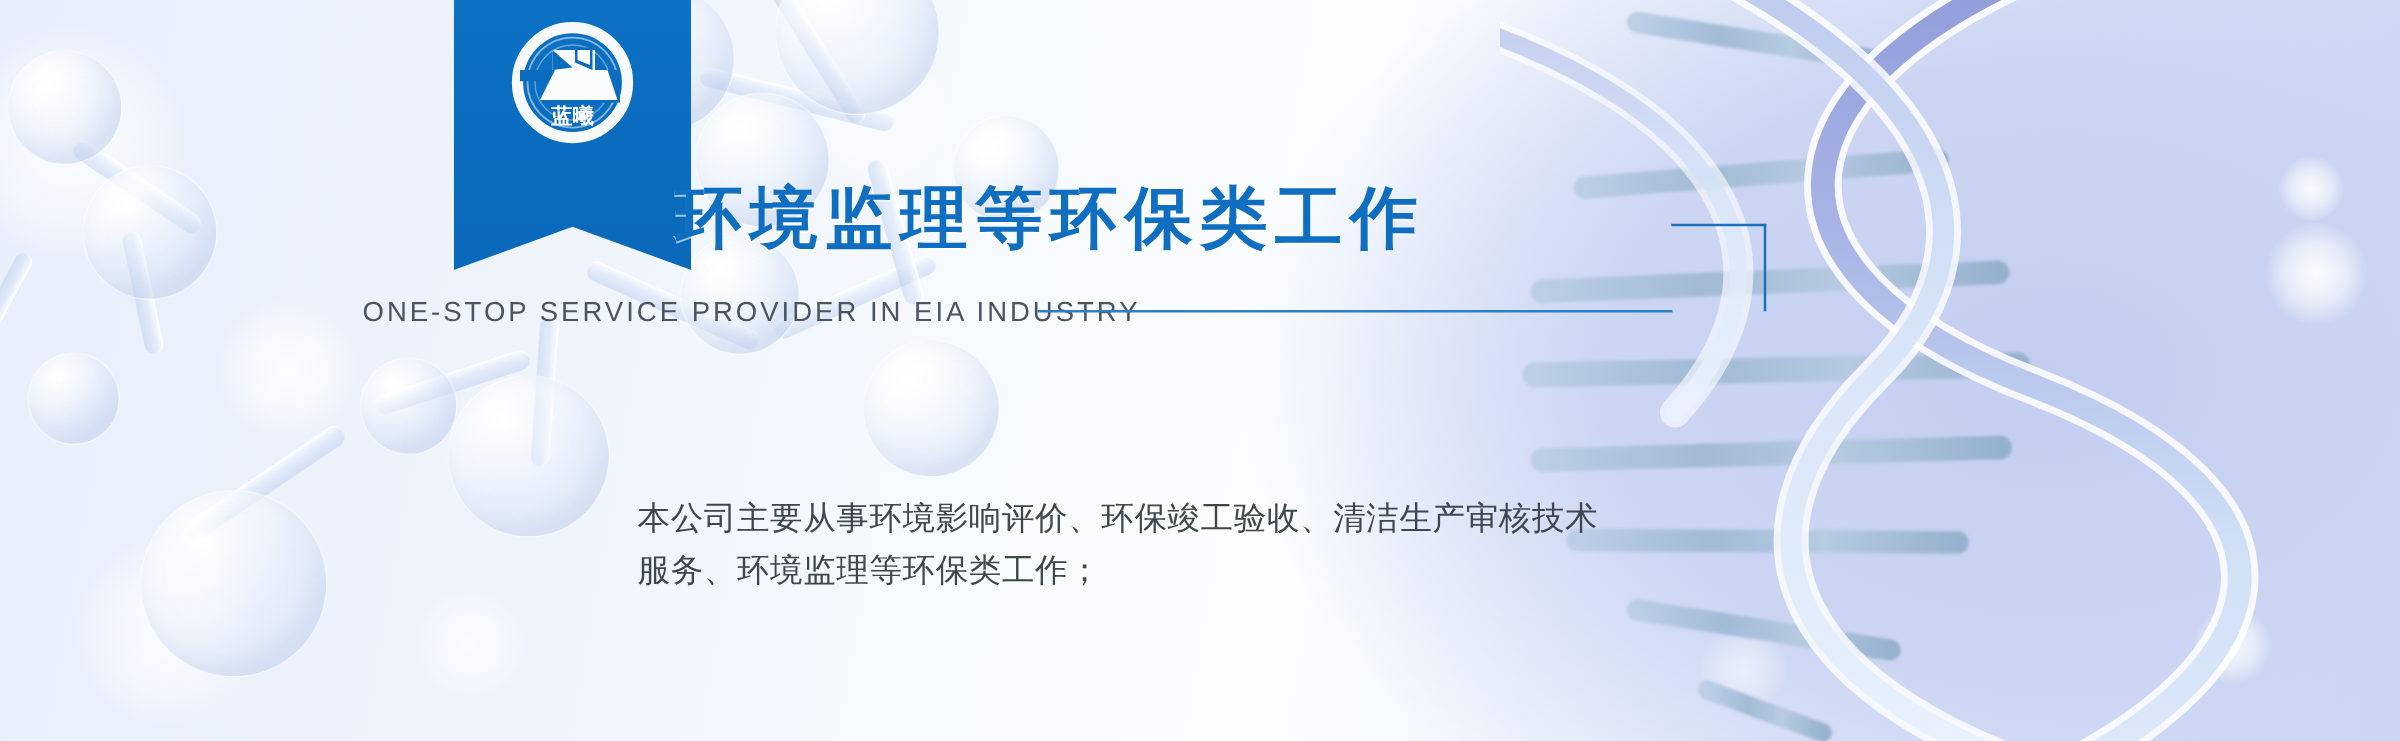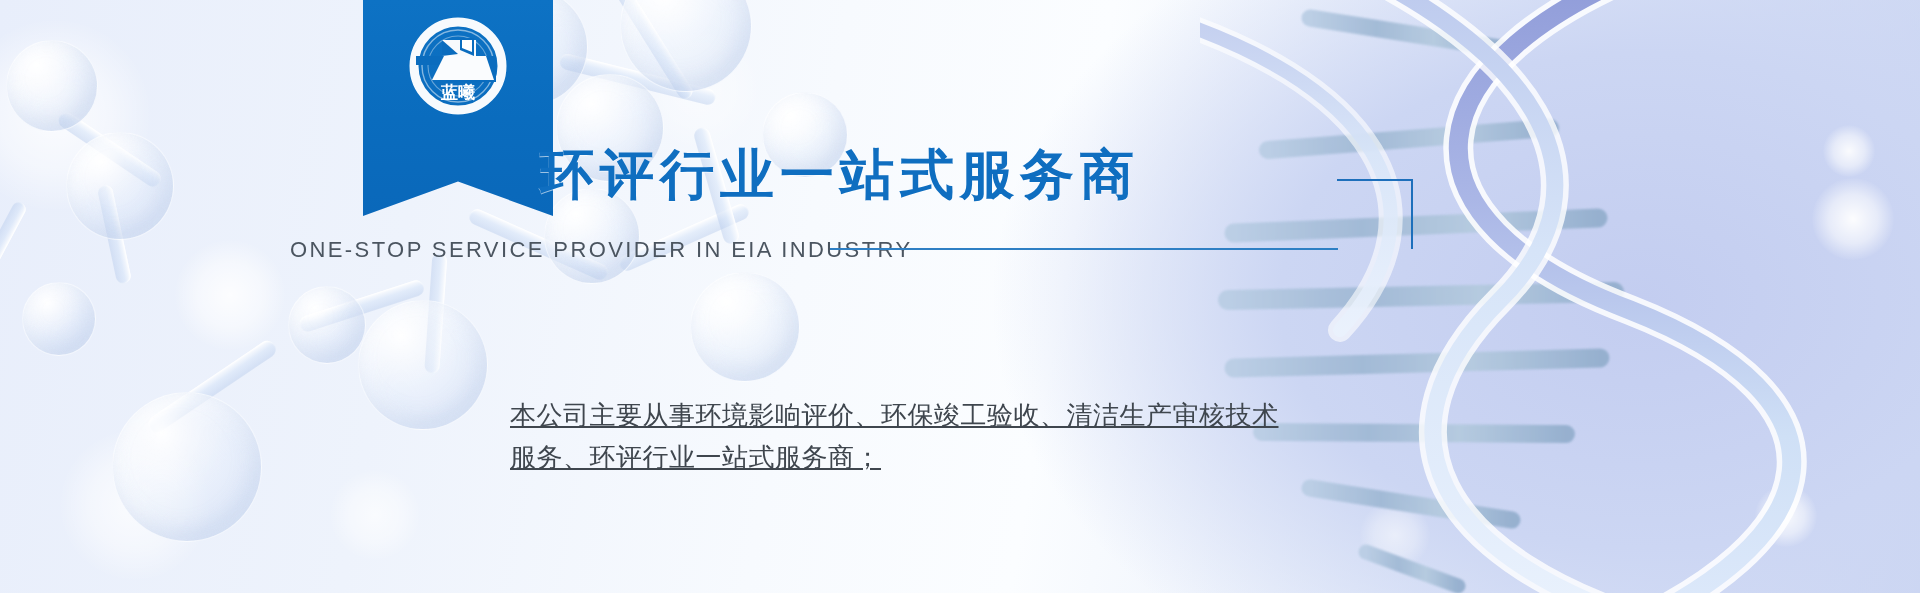--- a/index.html
+++ b/index.html
@@ -77,21 +77,21 @@
   }
   #bracket-top { position:absolute; left:1337px; top:179px; width:76px; height:2px; background:#1d6fbb; }
   #bracket-v   { position:absolute; left:1411px; top:179px; width:2px; height:70px; background:#1d6fbb; }
 
   
   #paragraph {
     position:absolute; left:510px; top:394px;
     font-size:26px; line-height:42px; color:#3f464e;
     font-family:"DejaVu Serif", serif; white-space:nowrap;
   }
-  #paragraph div { letter-spacing:.5px;text-decoration:underline; }
+  #paragraph div { letter-spacing:.5px; }
 </style>
 </head>
 <body>
 
 <div id="banner">
 
   <div class="bokeh" style="left:-40px;top:20px;width:190px;height:190px;opacity:.85;"></div>
   <div class="bokeh" style="left:175px;top:240px;width:110px;height:110px;opacity:.9;"></div>
   <div class="bokeh" style="left:60px;top:430px;width:150px;height:150px;opacity:.8;"></div>
   <div class="bokeh" style="left:330px;top:470px;width:90px;height:90px;opacity:.7;"></div>
@@ -192,25 +192,25 @@
       <g fill="#ffffff">
         <path d="M44 24 h34 v16 h-34 z" opacity=".97"></path>
         <path d="M44 24 L60 38 L44 40 Z" fill="#0a6cbe"></path>
         <path d="M62 22 l14 0 l0 18 l-14 -6 z" fill="#0a6cbe"></path>
         <path d="M64 24 l10 0 l0 12 l-10 -4 z" fill="#ffffff"></path>
       </g>
       <text x="60" y="82" text-anchor="middle" fill="#ffffff" font-family="Liberation Sans, sans-serif" font-size="17" font-weight="700">蓝曦</text>
     </svg>
   </div>
 
-  <div id="headline">环评行业一站式服务商</div>
+  <div id="headline">环境监理等环保类工作</div>
 
   <div id="subtitle">ONE-STOP SERVICE PROVIDER IN EIA INDUSTRY</div>
   <div id="sub-rule"></div>
   <div id="bracket-top"></div>
   <div id="bracket-v"></div>
 
   <div id="paragraph">
     <div>本公司主要从事环境影响评价、环保竣工验收、清洁生产审核技术</div>
-    <div>服务、环评行业一站式服务商；</div>
+    <div>服务、环境监理等环保类工作；</div>
   </div>
 
 </div>
 
 </body></html>

